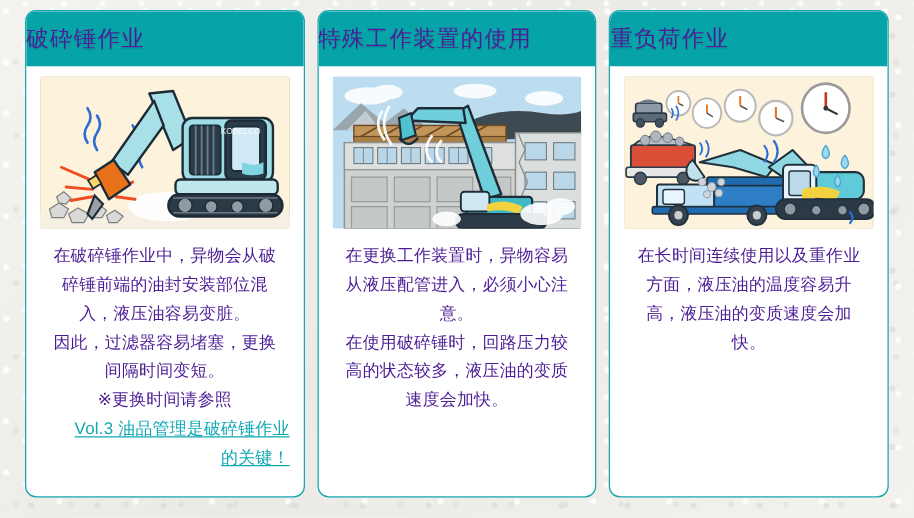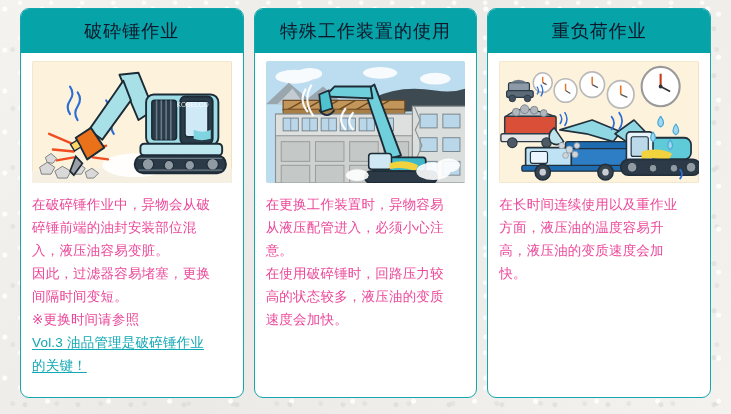--- a/index.html
+++ b/index.html
@@ -44,22 +44,22 @@
     flex-direction: column;
     background: #ffffff;
     border: 1px solid #16a7ad;
     border-radius: 9px;
     box-sizing: border-box;
     overflow: hidden;
   }
 
   .card-header {
     background: #06a3a8;
-    color: #0f172a;
-    text-align: center;
+    color: #4c1d95;
+    text-align: left;
     font-size: 18px;
     line-height: 44px;
     height: 44px;
     letter-spacing: 1px;
     flex: 0 0 auto;
     text-shadow: 0 1px 0 rgba(0,0,0,0.08);
   }
 
   .card-body {
     padding: 8px 11px 10px 11px;
@@ -76,36 +76,38 @@
     overflow: hidden;
     flex: 0 0 auto;
     position: relative;
   }
   .illus svg { display: block; width: 100%; height: 100%; }
 
   .card-text {
     margin-top: 10px;
     font-size: 13.5px;
     line-height: 23px;
-    color: #ec4899;
+    color: #4c1d95;
     letter-spacing: 0.2px;
     white-space: pre-line;
+    text-align: center;
   }
 
   .card-link {
     display: block;
     margin-top: 0px;
     font-size: 13.5px;
     line-height: 23px;
     color: #10a8b4;
     text-decoration: underline;
     text-underline-offset: 2px;
     letter-spacing: 0.2px;
     white-space: pre-line;
     cursor: pointer;
+    text-align: right;
   }
 </style>
 </head>
 <body>
 
 <div class="board">
   <div class="cards">
 
     <div class="card">
       <div class="card-header">破砕锤作业</div>

